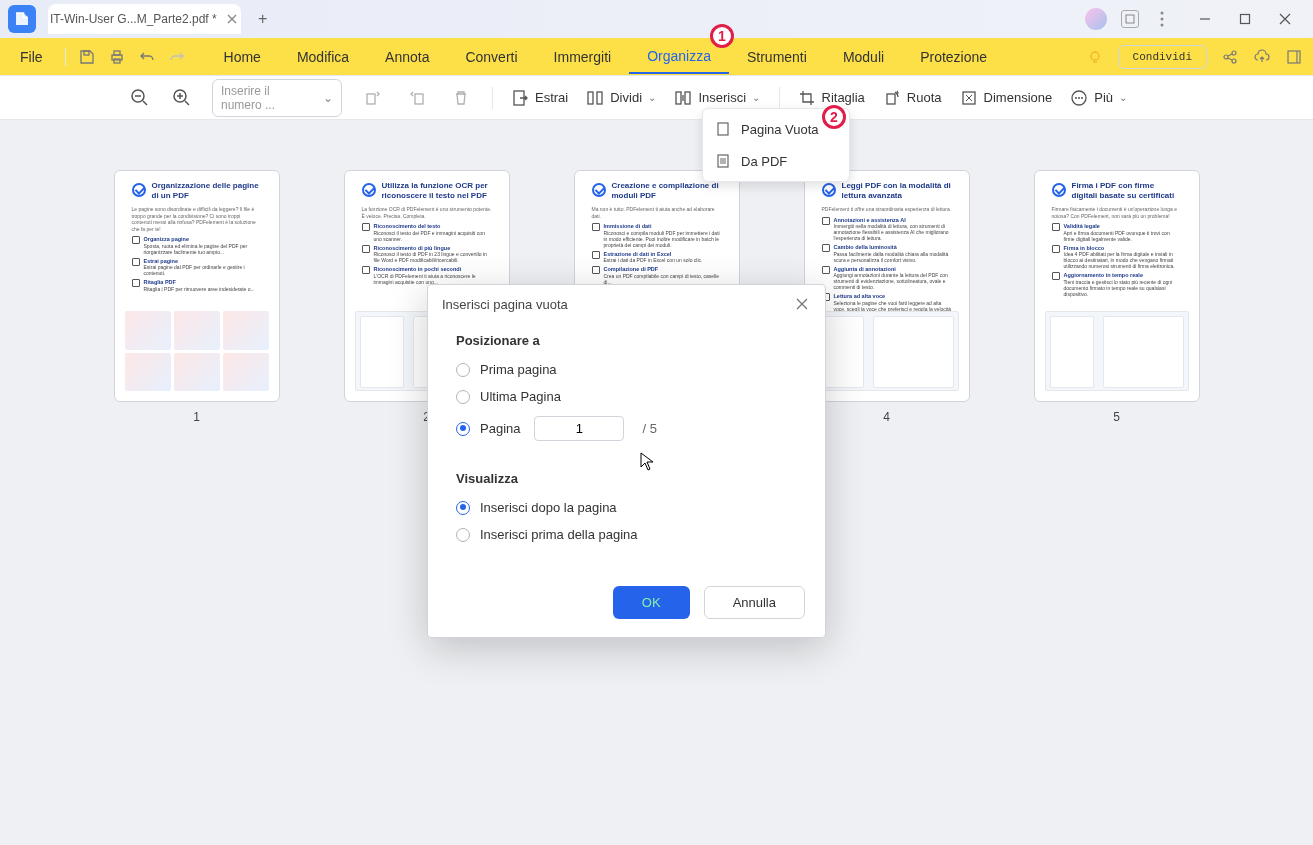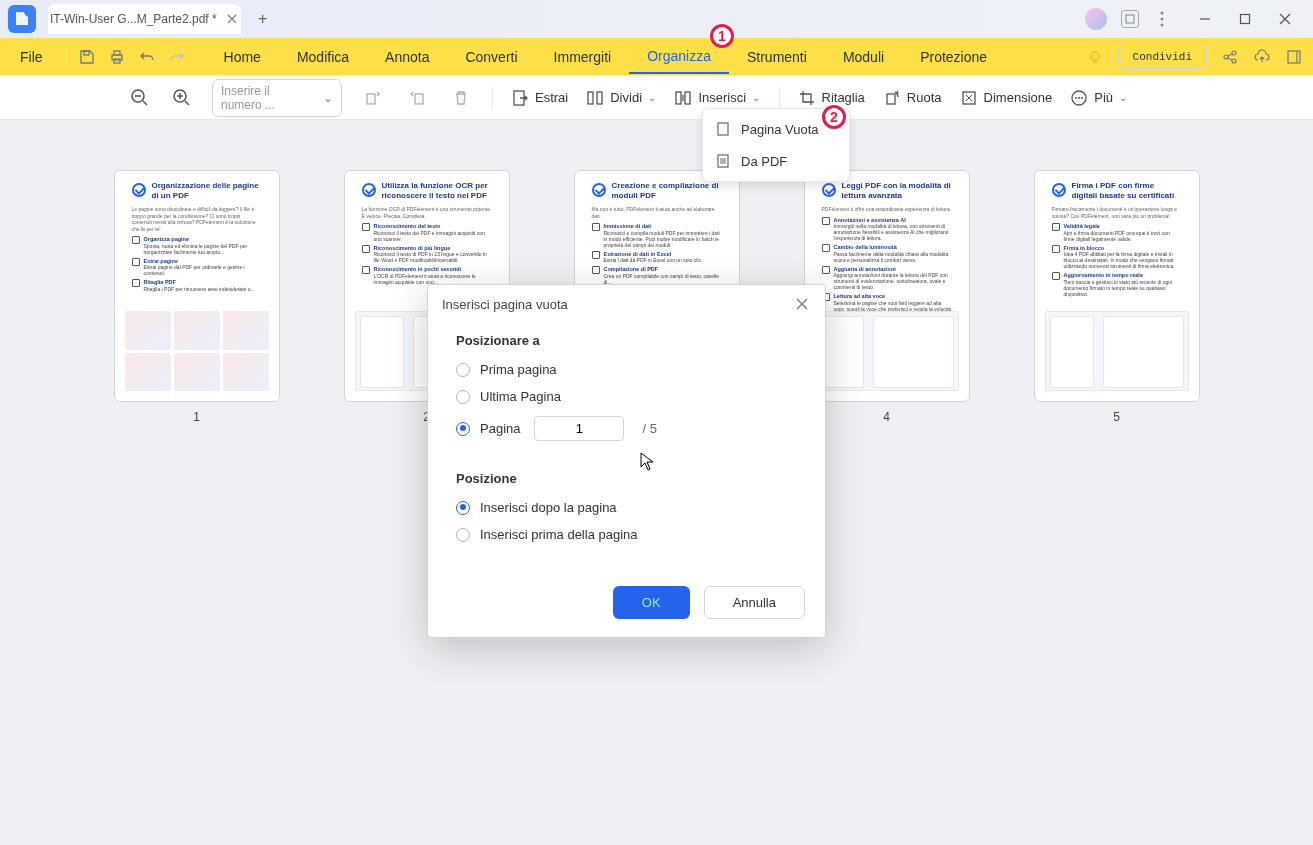--- a/index.html
+++ b/index.html
@@ -481,21 +481,21 @@
       <div class="radio"></div>
       <span>Ultima Pagina</span>
     </div>
     <div class="radio-row">
       <div class="radio checked"></div>
       <span>Pagina</span>
       <input class="modal-page-input" value="1" style="">
       <span class="page-total"><span>/  </span><span>5</span></span>
     </div>
     <div style="height:18px;"></div>
-    <div class="modal-section-title">Posizione</div>
+    <div class="modal-section-title">Visualizza</div>
     <div class="radio-row">
       <div class="radio checked"></div>
       <span>Inserisci dopo la pagina</span>
     </div>
     <div class="radio-row">
       <div class="radio"></div>
       <span>Inserisci prima della pagina</span>
     </div>
   </div>
   <div class="modal-footer">

